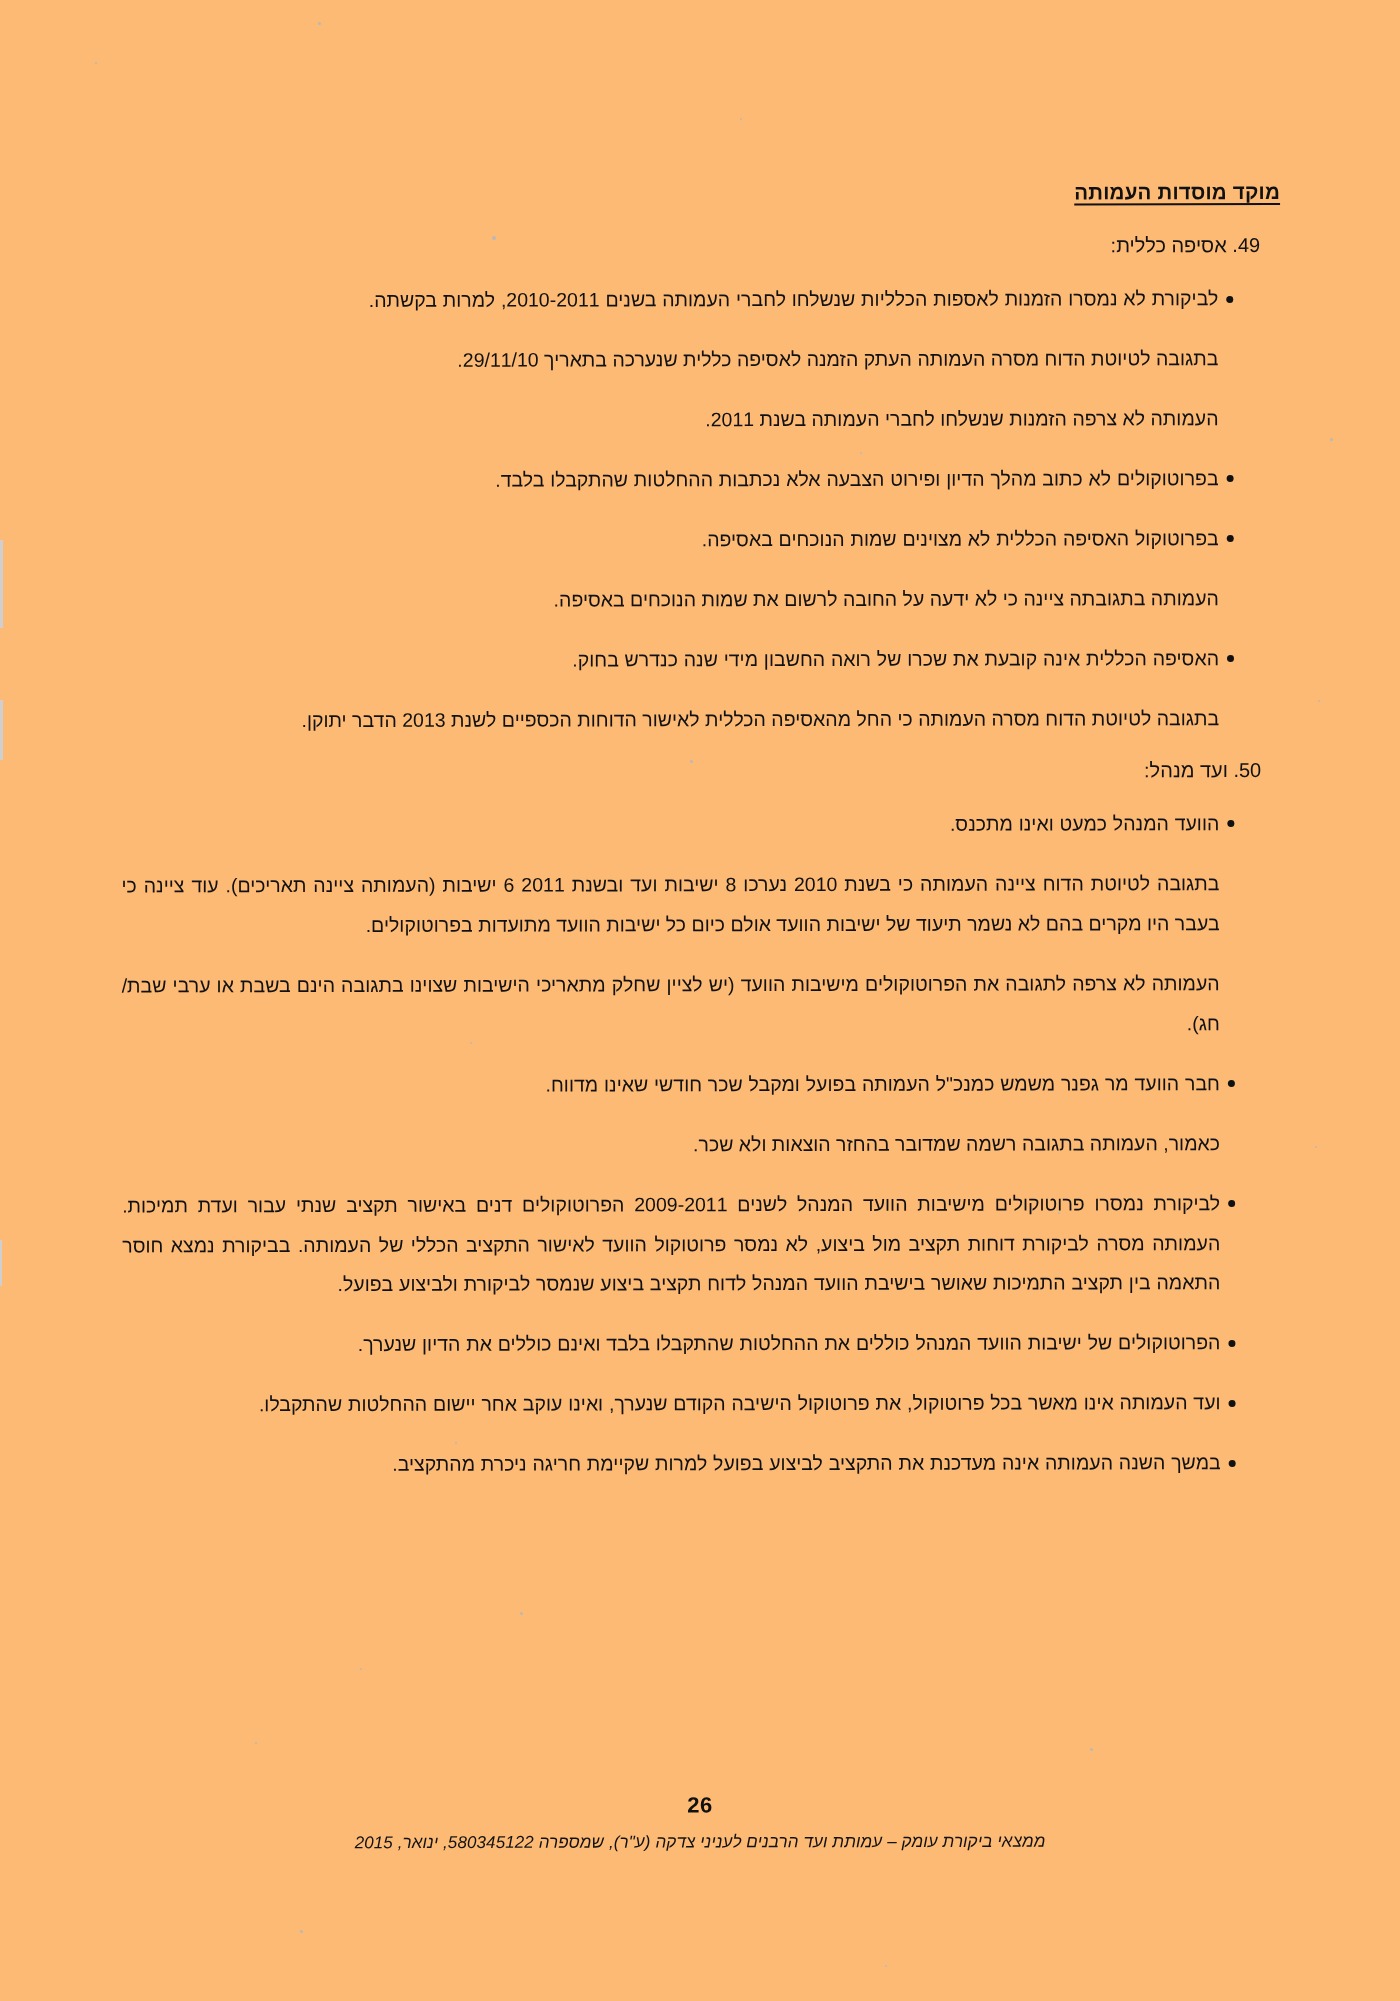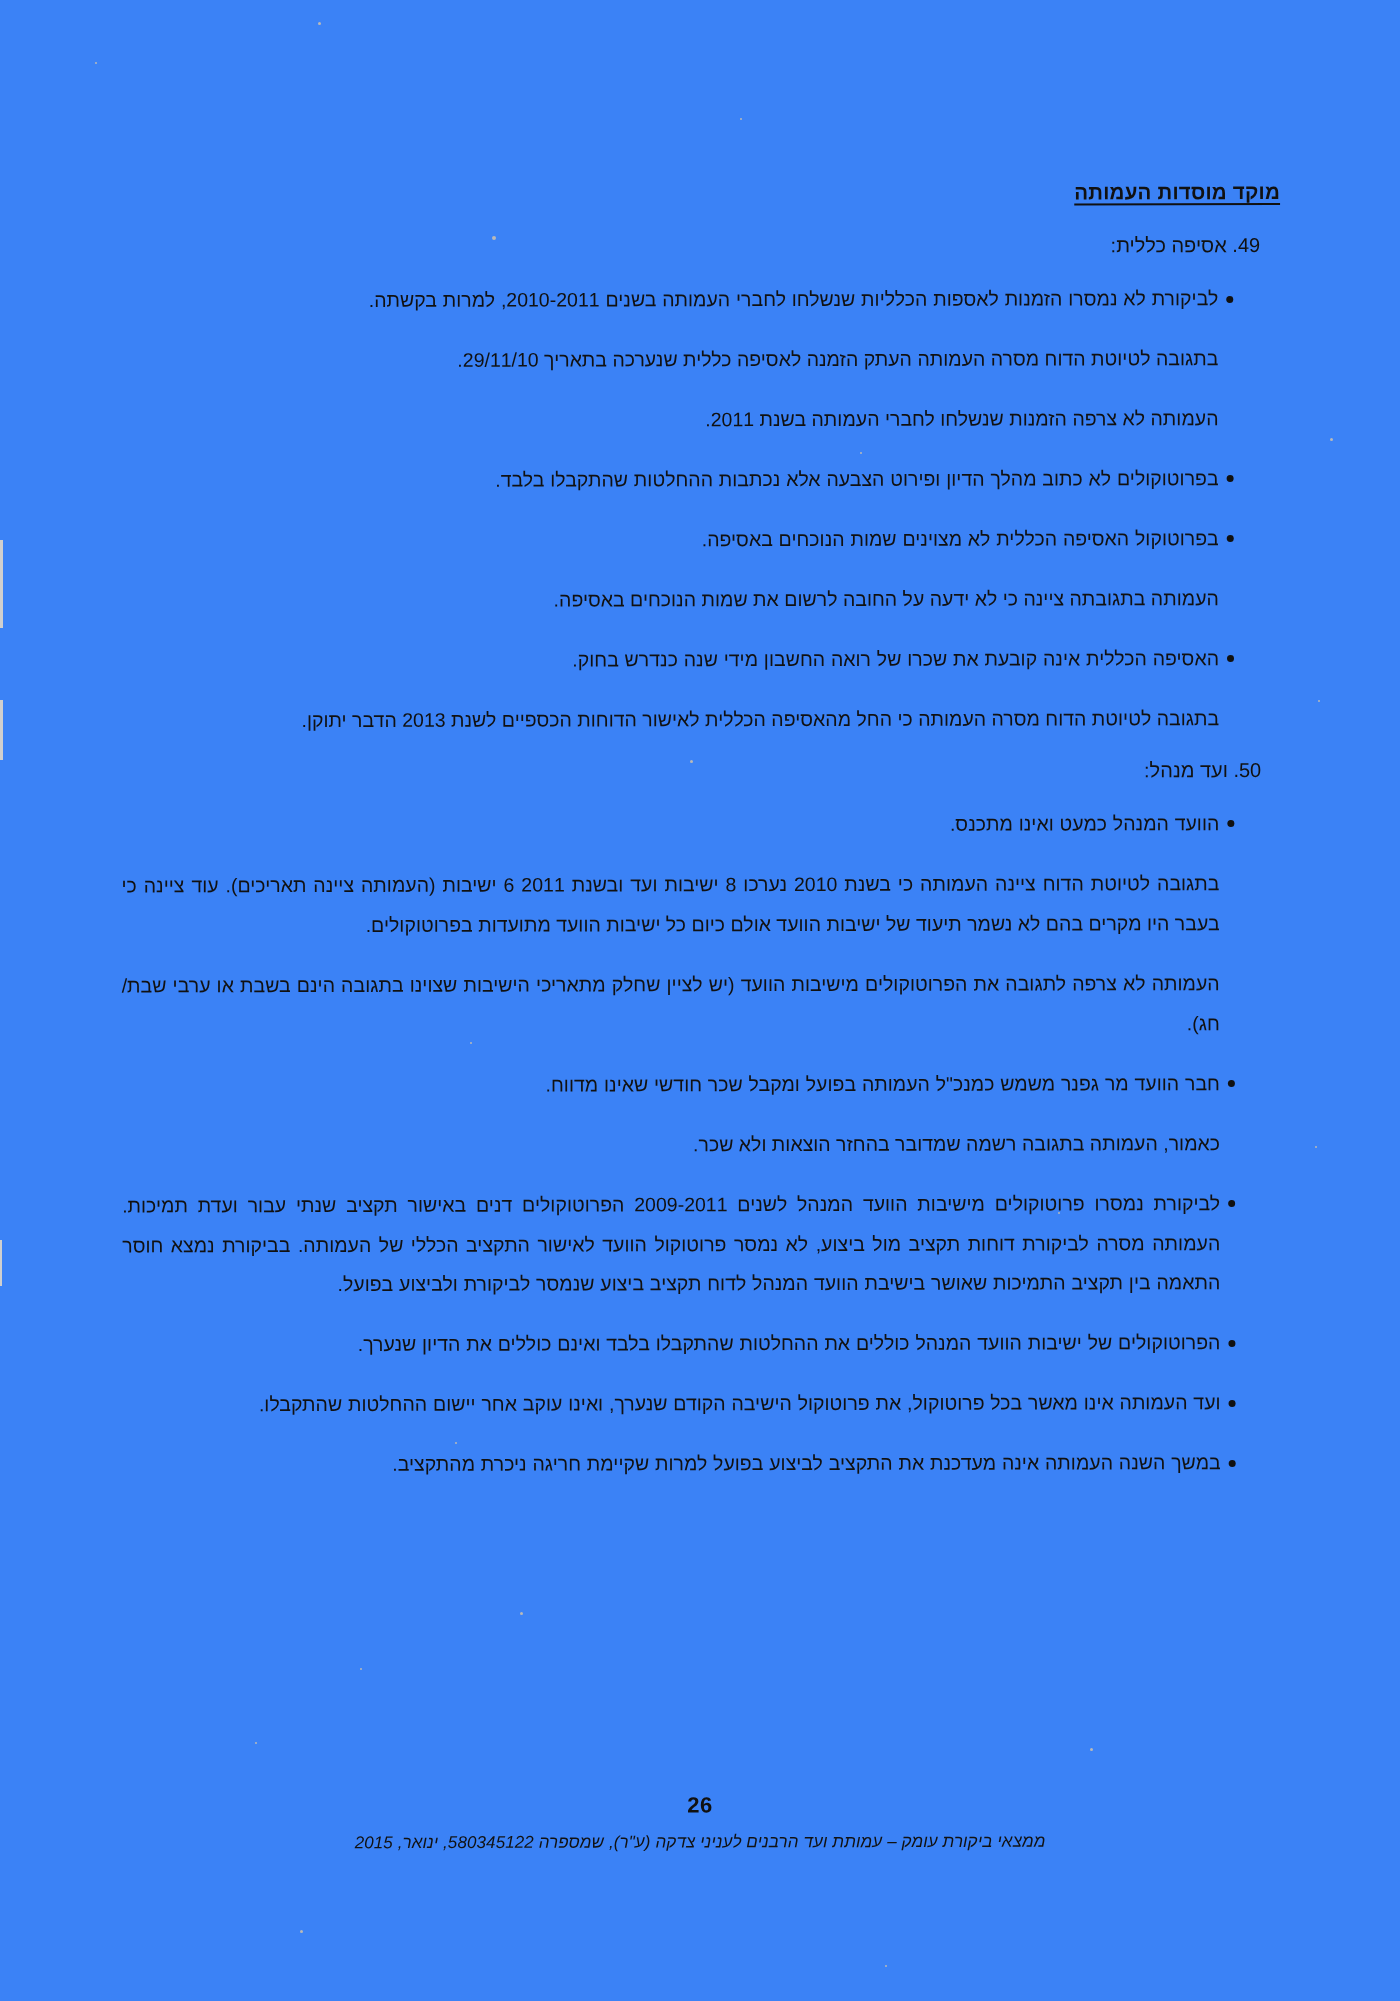--- a/index.html
+++ b/index.html
@@ -7,21 +7,21 @@
     margin: 0;
     padding: 0;
     background: #ffffff;
   }
 
   .page {
     position: relative;
     width: 1400px;
     height: 2001px;
     margin: 0 auto;
-    background: #3b82f6;
+    background: #fdba74;
     overflow: hidden;
     font-family: "Liberation Sans", "DejaVu Sans", sans-serif;
     color: #111111;
   }
 
   
   .speck {
     position: absolute;
     background: #b9b9b9;
     border-radius: 50%;

